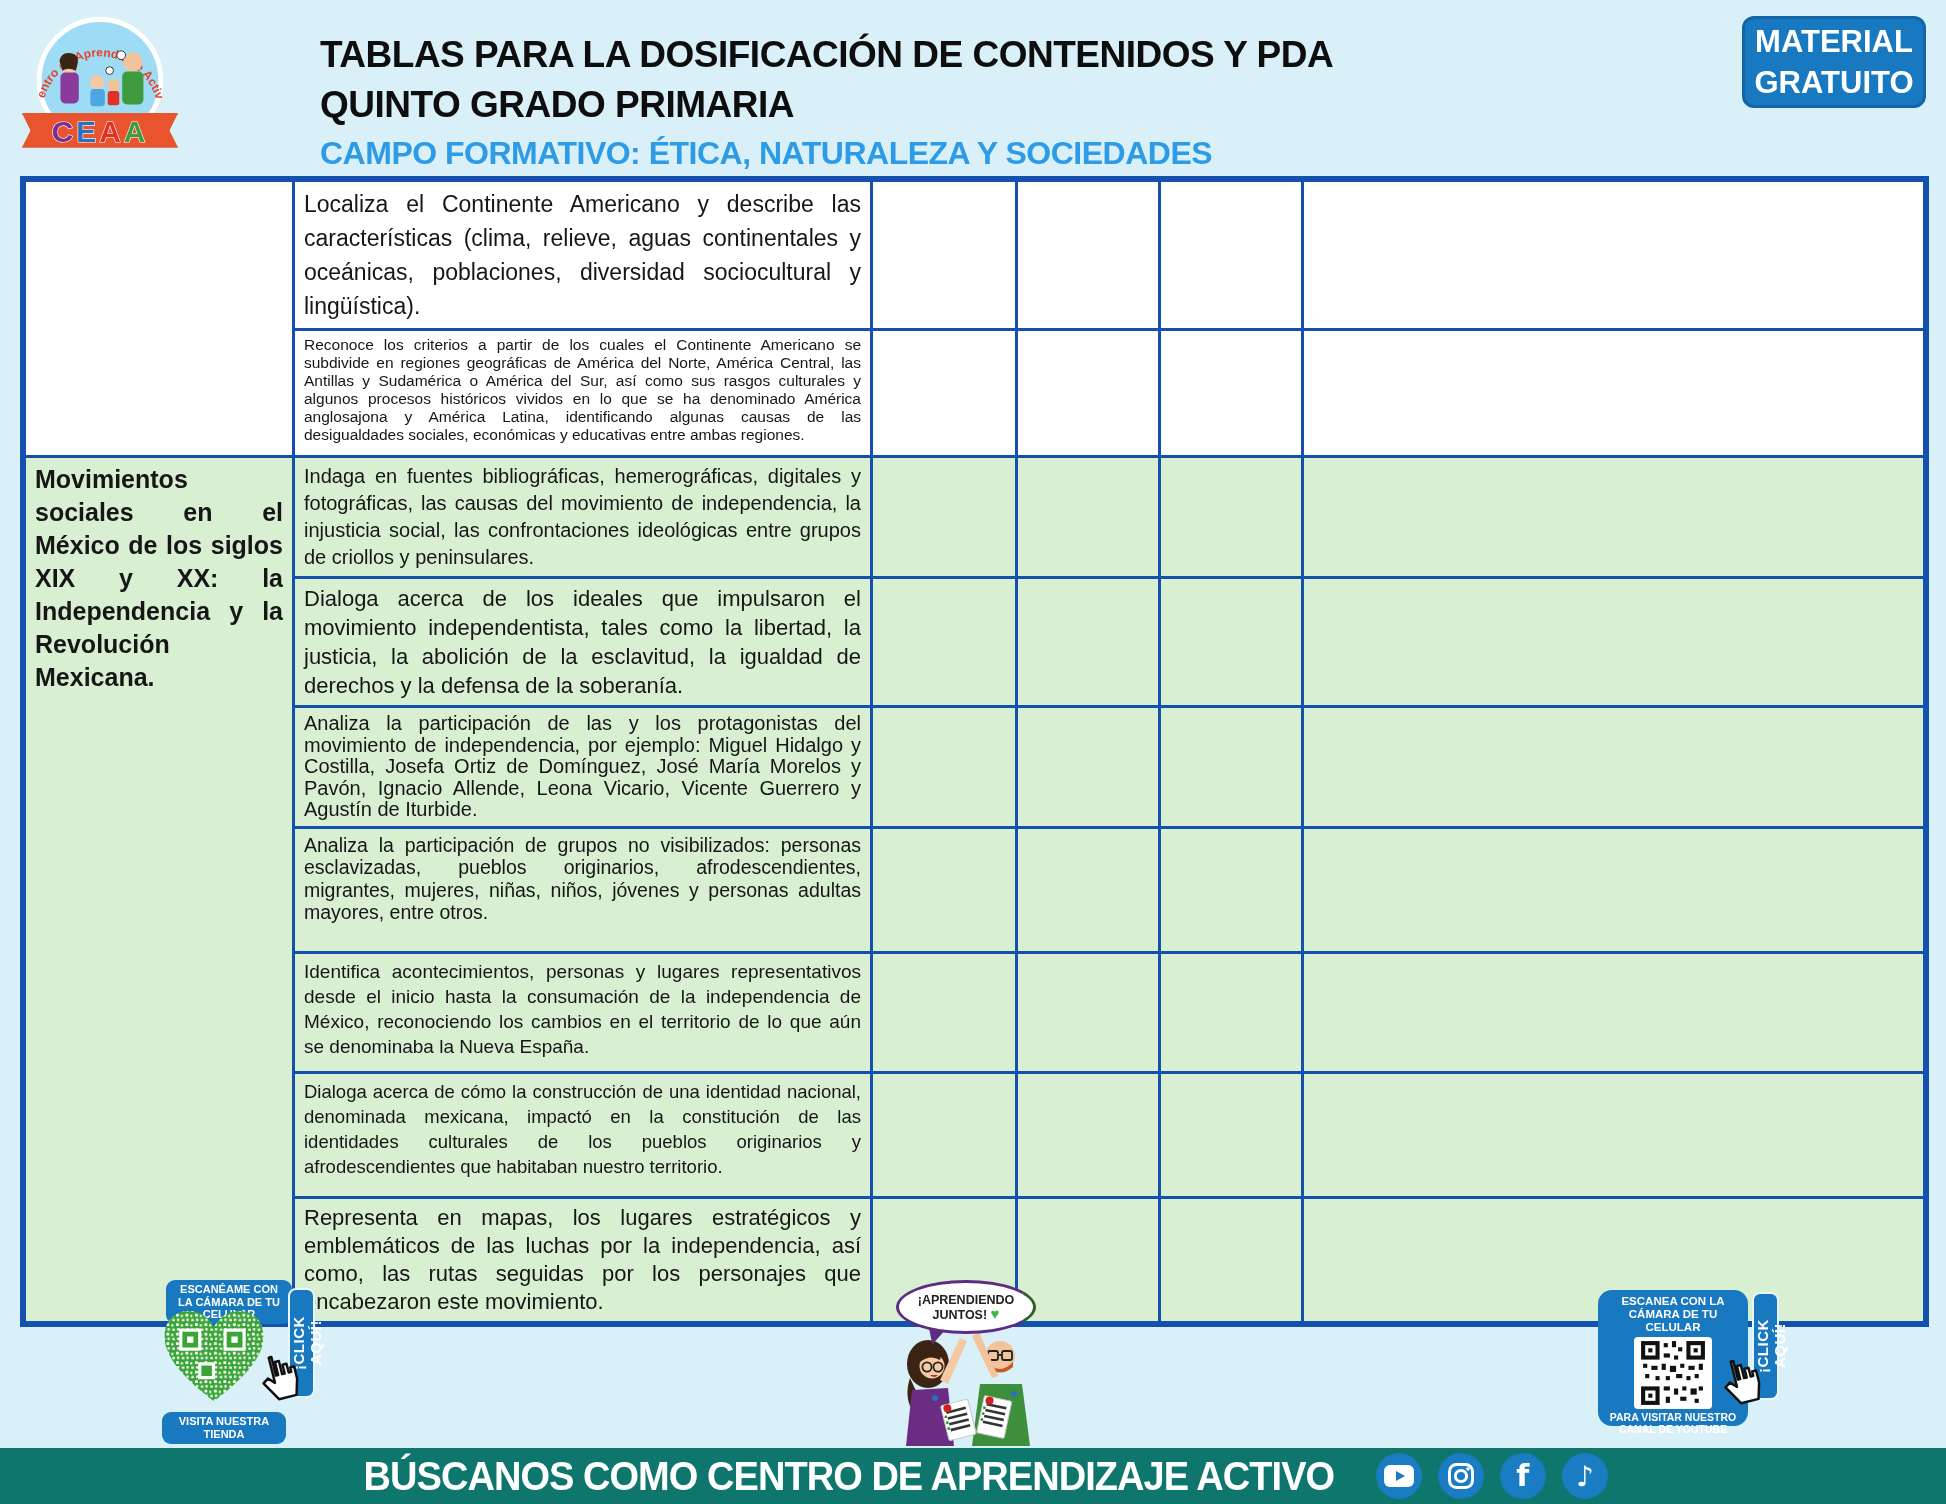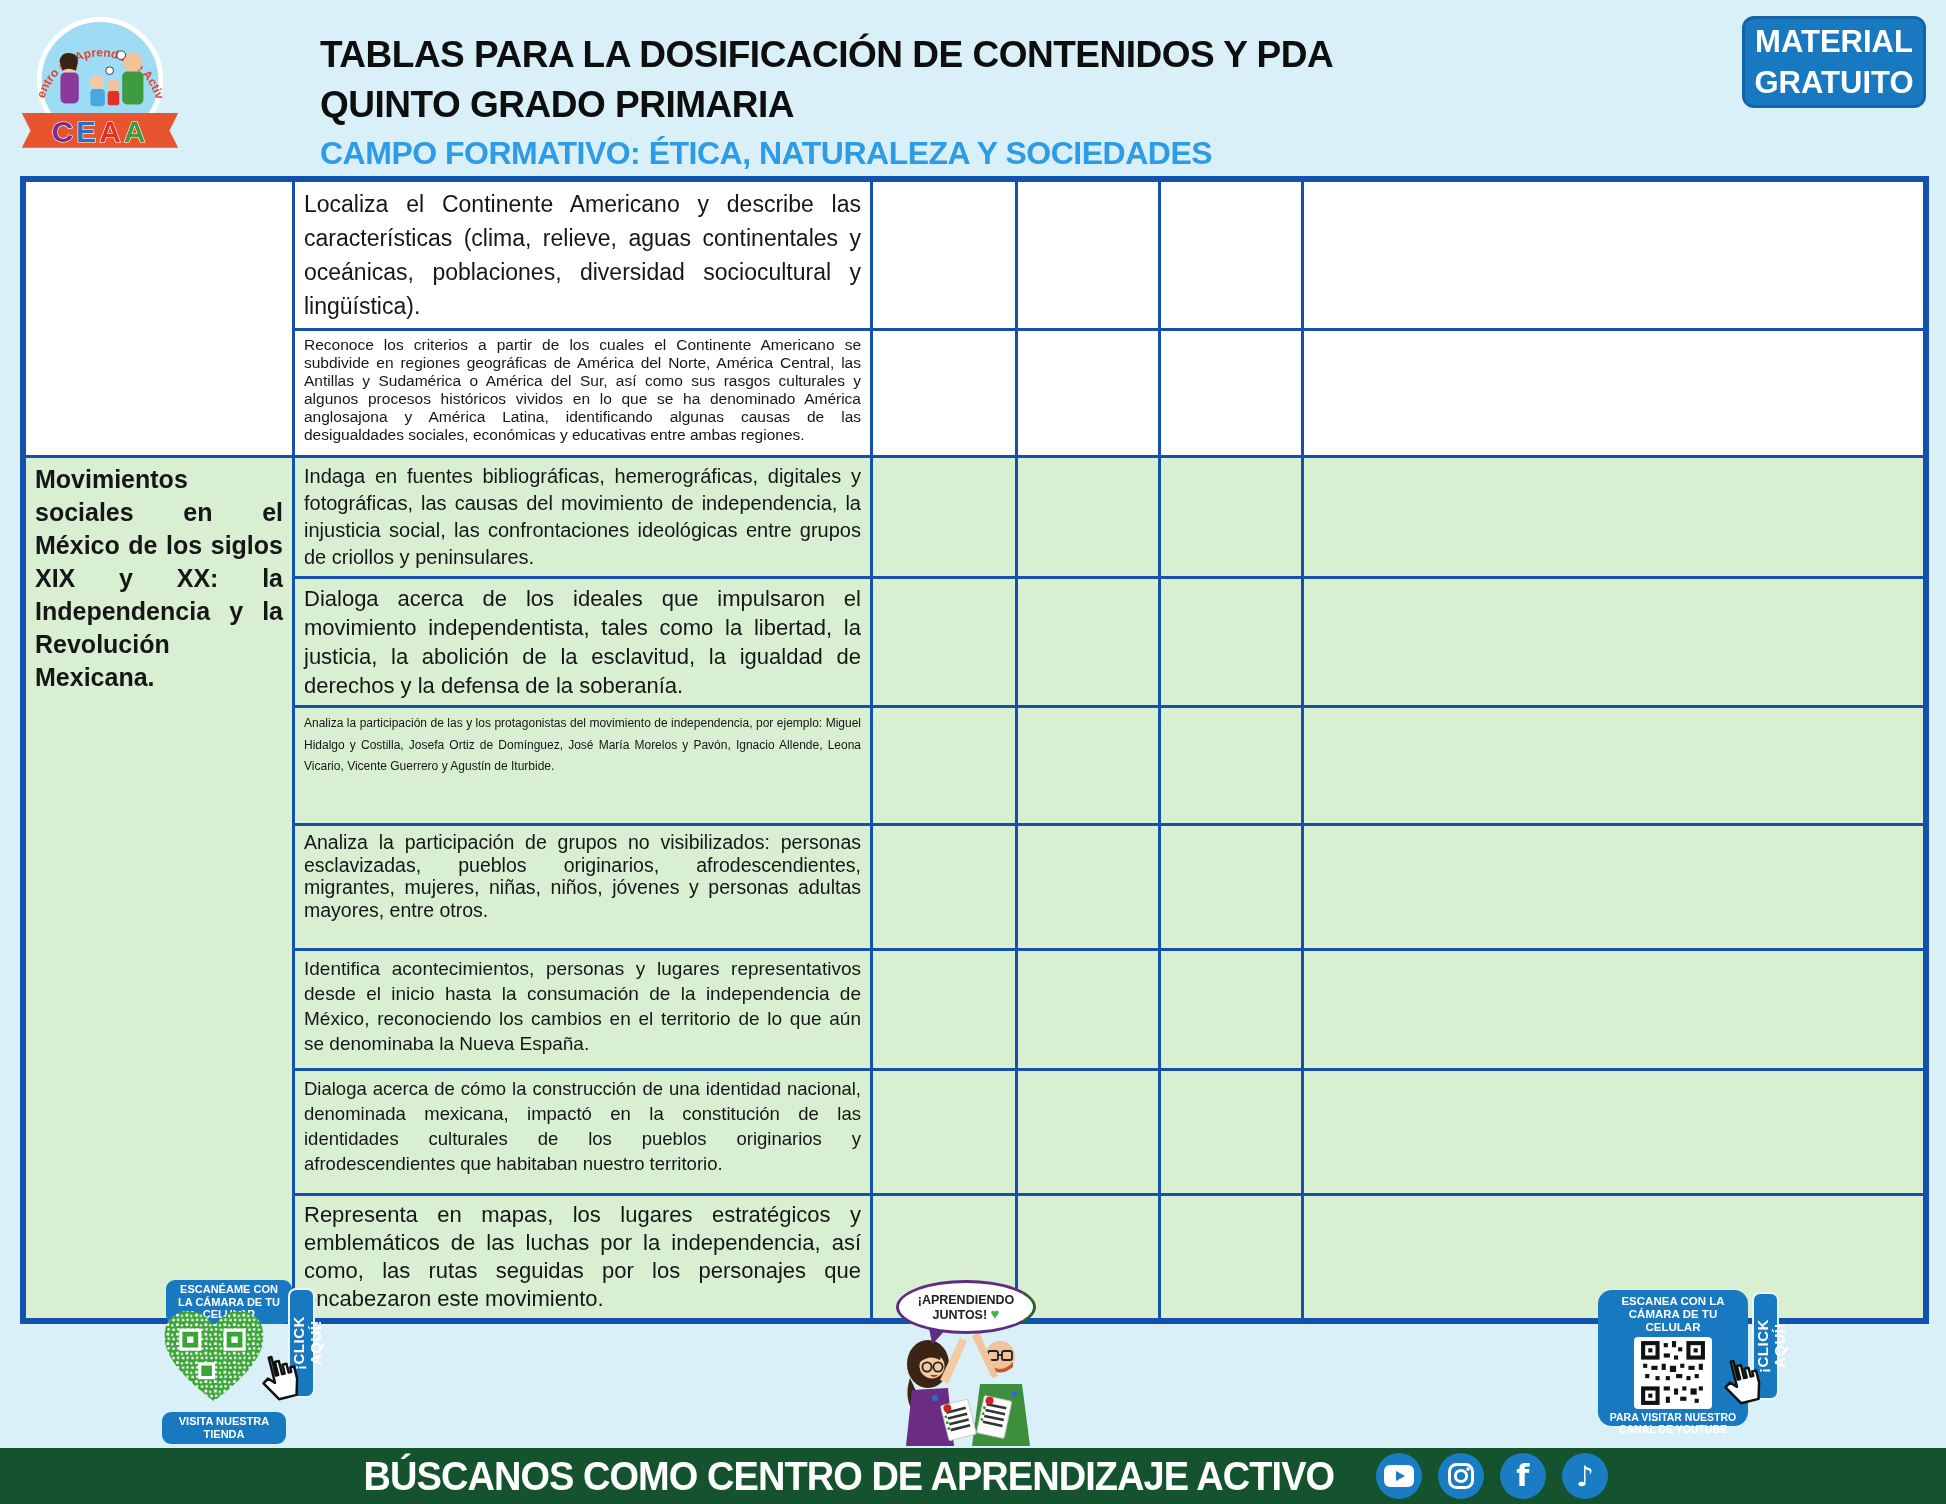--- a/index.html
+++ b/index.html
@@ -19,21 +19,21 @@
   .table-wrap { position:absolute; left:20px; top:176px; border:3px solid #1450ae; background:#fff; }
   table.dosif { border-collapse:collapse; table-layout:fixed; width:1900px; }
   table.dosif td { border:3px solid #1450ae; vertical-align:top; padding:5px 9px; color:#161616;
                    text-align:justify; overflow:hidden; background:#fff; }
   tr.greenrow td { background:#d9efd2; }
   td.labelA { vertical-align:middle; text-align:center; font-weight:800; font-size:25px; line-height:33px; padding:6px 12px; }
   td.fs-r1 { font-size:23px; line-height:34px; }
   td.fs-r2 { font-size:15.5px; line-height:18px; padding-top:7px; }
   td.fs-r3 { font-size:20px; line-height:27px; }
   td.fs-r4 { font-size:22px; line-height:29px; }
-  td.fs-r5 { font-size:12px; line-height:21.5px; padding-top:8px;margin-top:29px; }
+  td.fs-r5 { font-size:20px; line-height:21.5px; padding-top:8px;margin-top:29px; }
   td.fs-r6 { font-size:19.5px; line-height:22.5px; padding-top:8px; }
   td.fs-r7 { font-size:19px; line-height:25px; padding-top:8px; }
   td.fs-r8 { font-size:18.5px; line-height:25px; padding-top:8px; }
   td.fs-r9 { font-size:22px; line-height:28px; }
 
   
   .pill { position:absolute; background:#1878c0; color:#fff; font-weight:800; text-align:center;
           border-radius:9px; padding:3px 6px; }
   .pill-top-left { left:166px; top:1280px; width:126px; font-size:11px; line-height:12.5px; }
   .pill-bottom-left { left:162px; top:1412px; width:124px; font-size:11px; line-height:13px; }
@@ -59,21 +59,21 @@
   .chars { position:absolute; left:888px; top:1318px; width:170px; height:130px; }
 
   
   .qr-card { position:absolute; left:1598px; top:1290px; width:150px; height:136px; background:#1878c0;
              border-radius:14px; color:#fff; text-align:center; padding:5px 4px; }
   .qr-card .lbl-top { font-weight:800; font-size:11.5px; line-height:13px; }
   .qr-card .qr-box { width:78px; height:72px; background:#fff; border-radius:4px; margin:3px auto 2px auto; padding:2px; }
   .qr-card .lbl-bot { font-weight:800; font-size:10.5px; line-height:12px; }
 
   
-  .bottom-bar { position:absolute; left:0; top:1448px; width:1946px; height:56px; background:#14532d;
+  .bottom-bar { position:absolute; left:0; top:1448px; width:1946px; height:56px; background:#0f766e;
                 display:flex; align-items:center; justify-content:center; gap:16px; }
   .bottom-bar .bar-text { color:#fff; font-weight:800; font-size:40px; letter-spacing:-1px;
                           display:inline-block; transform:scaleX(0.95); white-space:nowrap; }
   .soc { width:46px; height:46px; border-radius:50%; background:#1a7cc2; display:flex;
          align-items:center; justify-content:center; color:#fff; flex:0 0 auto; }
   .soc .fglyph { font-weight:800; font-size:30px; font-family:"DejaVu Sans", sans-serif; margin-top:-2px; }
   .soc .nglyph { font-weight:800; font-size:28px; font-family:"DejaVu Sans", sans-serif; }
 </style>
 </head>
 <body>

